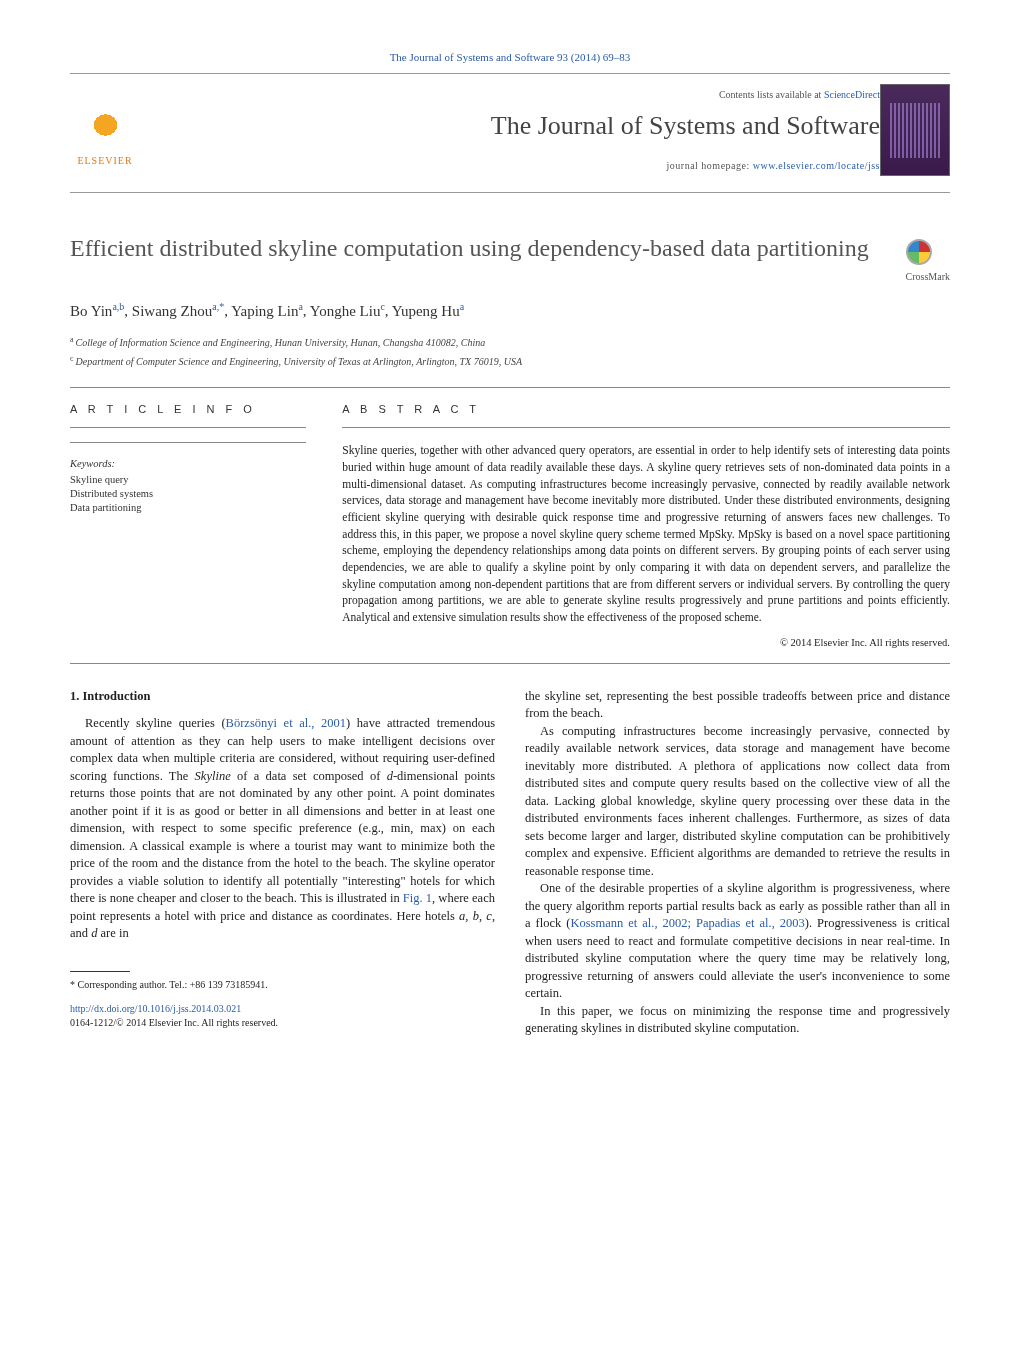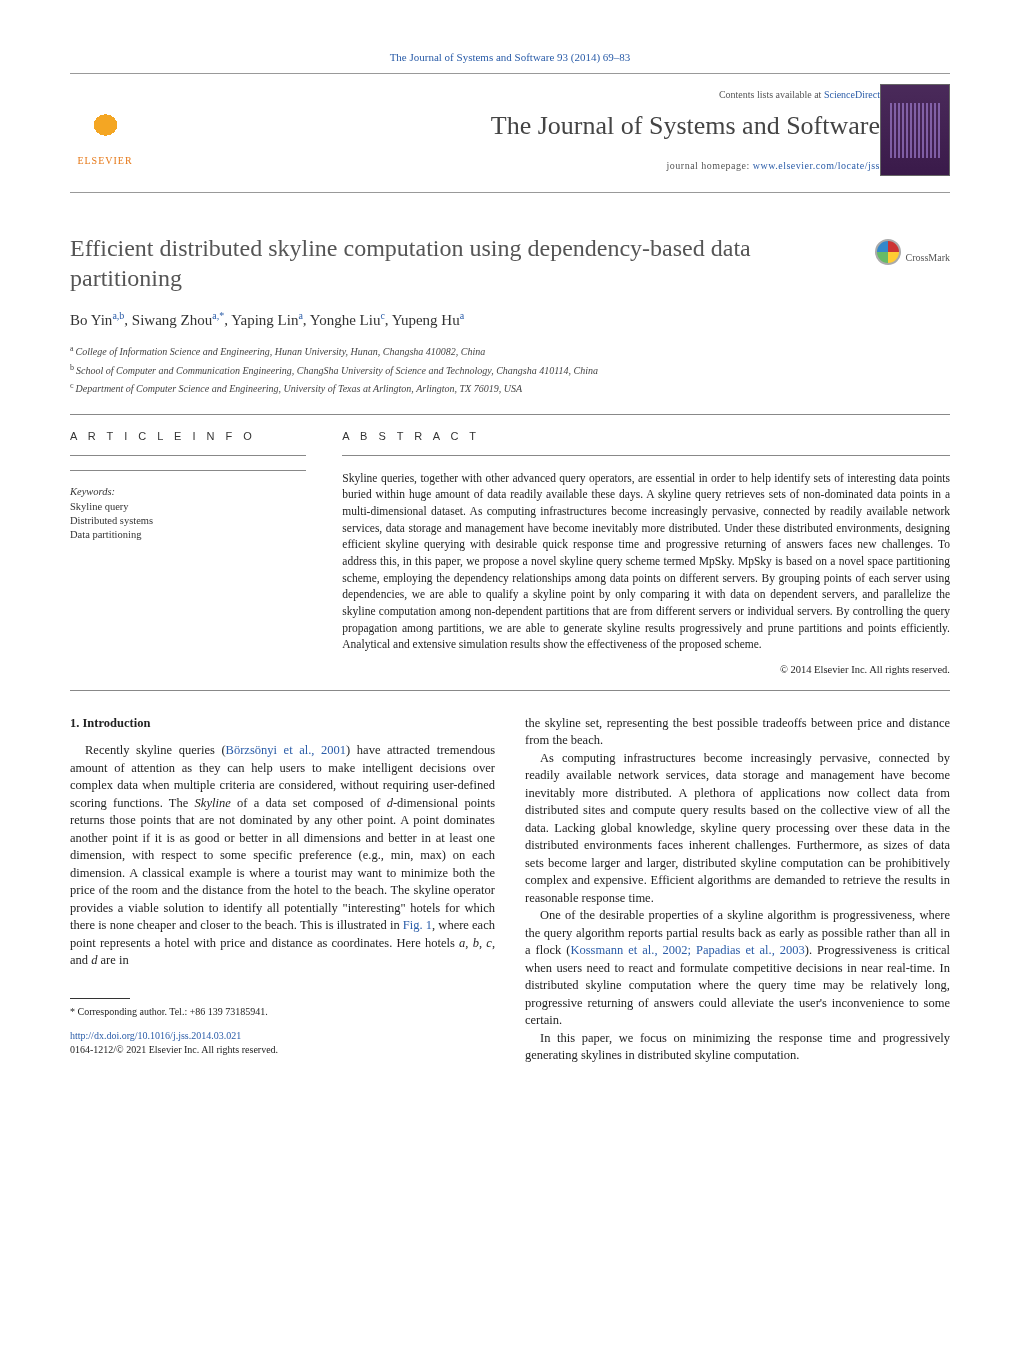--- a/index.html
+++ b/index.html
@@ -12,21 +12,21 @@
   .header-center { text-align: right; flex: 1; }
   .contents-line { font-size: 10px; color: #555; margin-bottom: 6px; }
   .contents-line a { color: #2a5ca8; text-decoration: none; }
   .journal-title { font-size: 26px; font-weight: normal; margin: 6px 0 14px; color: #444; font-family: Georgia, serif; }
   .homepage-line { font-size: 10px; color: #555; letter-spacing: 0.5px; }
   .homepage-line a { color: #2a5ca8; text-decoration: none; }
   .cover-thumb { width: 70px; height: 92px; background: linear-gradient(180deg,#4a2a5a 0%,#3a1a4a 100%); border: 1px solid #666; display: flex; align-items: center; justify-content: center; }
   .cover-inner { width: 50px; height: 55px; background: repeating-linear-gradient(90deg,#a8d 0 2px, transparent 2px 4px); opacity: 0.6; }
   .title-row { display: flex; align-items: flex-start; justify-content: space-between; margin-bottom: 16px; }
   .article-title { font-size: 24px; line-height: 1.25; color: #555; font-weight: normal; flex: 1; }
-  .crossmark { display: flex; align-items: flex-end; gap: 5px; margin-left: 20px; margin-top: 6px; }
+  .crossmark { display: flex; align-items: flex-start; gap: 5px; margin-left: 20px; margin-top: 6px; flex-direction: column; }
   .crossmark-icon { width: 26px; height: 26px; border-radius: 50%; background: conic-gradient(#c33 0 90deg,#fc3 90deg 180deg,#6b6 180deg 270deg,#38c 270deg 360deg); border: 2px solid #aaa; }
   .crossmark-text { font-size: 10px; color: #555; }
   .authors { font-size: 15px; margin-bottom: 12px; color: #333; }
   .aff-sup { font-size: 10px; color: #2a5ca8; vertical-align: super; }
   .affiliations { font-size: 10px; font-style: italic; color: #444; margin-bottom: 18px; }
   .affiliations div { margin-bottom: 2px; }
   .aff-label { font-style: normal; vertical-align: super; font-size: 8px; margin-right: 2px; }
   hr.sep { border: none; border-top: 1px solid #888; margin: 6px 0 14px; }
   .info-abstract { display: flex; gap: 36px; margin-bottom: 12px; }
   .info-col { width: 28%; }
@@ -87,21 +87,20 @@
 <div class="authors">
   <span><span>Bo Yin</span><span class="aff-sup">a,b</span></span>,
   <span><span>Siwang Zhou</span><span class="aff-sup">a,*</span></span>,
   <span><span>Yaping Lin</span><span class="aff-sup">a</span></span>,
   <span><span>Yonghe Liu</span><span class="aff-sup">c</span></span>,
   <span><span>Yupeng Hu</span><span class="aff-sup">a</span></span>
 </div>
 
 <div class="affiliations">
   <div><span class="aff-label">a</span><span>College of Information Science and Engineering, Hunan University, Hunan, Changsha 410082, China</span></div>
-  <div><span class="aff-label">b</span><span>School of Computer and Communication Engineering, ChangSha University of Science and Technology, Changsha 410114, China</span></div>
   <div><span class="aff-label">c</span><span>Department of Computer Science and Engineering, University of Texas at Arlington, Arlington, TX 76019, USA</span></div>
 </div>
 
 <hr class="sep">
 
 <div class="info-abstract">
   <div class="info-col">
     <div class="sec-label">A R T I C L E   I N F O</div>
     <hr class="sep">
     <hr class="sep">
@@ -127,21 +126,21 @@
     <div class="sec-head">1.  Introduction</div>
     <p class="para">Recently skyline queries (<span class="cite">Börzsönyi et al., 2001</span>) have attracted tremendous amount of attention as they can help users to make intelligent decisions over complex data when multiple criteria are considered, without requiring user-defined scoring functions. The <span class="ital">Skyline</span> of a data set composed of <span class="ital">d</span>-dimensional points returns those points that are not dominated by any other point. A point dominates another point if it is as good or better in all dimensions and better in at least one dimension, with respect to some specific preference (e.g., min, max) on each dimension. A classical example is where a tourist may want to minimize both the price of the room and the distance from the hotel to the beach. The skyline operator provides a viable solution to identify all potentially "interesting" hotels for which there is none cheaper and closer to the beach. This is illustrated in <span class="fig-ref">Fig. 1</span>, where each point represents a hotel with price and distance as coordinates. Here hotels <span class="ital">a</span>, <span class="ital">b</span>, <span class="ital">c</span>, and <span class="ital">d</span> are in</p>
 
     <hr class="footnote-sep">
     <div class="footnotes">
       <div>* Corresponding author. Tel.: +86 139 73185941.</div>
     </div>
     <div class="doi">
       <a>http://dx.doi.org/10.1016/j.jss.2014.03.021</a>
     </div>
-    <div class="copyright-foot">0164-1212/© 2021 Elsevier Inc. All rights reserved.</div>
+    <div class="copyright-foot">0164-1212/© 2014 Elsevier Inc. All rights reserved.</div>
   </div>
 
   <div class="col">
     <p class="para" style="text-indent:0">the skyline set, representing the best possible tradeoffs between price and distance from the beach.</p>
     <p class="para">As computing infrastructures become increasingly pervasive, connected by readily available network services, data storage and management have become inevitably more distributed. A plethora of applications now collect data from distributed sites and compute query results based on the collective view of all the data. Lacking global knowledge, skyline query processing over these data in the distributed environments faces inherent challenges. Furthermore, as sizes of data sets become larger and larger, distributed skyline computation can be prohibitively complex and expensive. Efficient algorithms are demanded to retrieve the results in reasonable response time.</p>
     <p class="para">One of the desirable properties of a skyline algorithm is progressiveness, where the query algorithm reports partial results back as early as possible rather than all in a flock (<span class="cite">Kossmann et al., 2002; Papadias et al., 2003</span>). Progressiveness is critical when users need to react and formulate competitive decisions in near real-time. In distributed skyline computation where the query time may be relatively long, progressive returning of answers could alleviate the user's inconvenience to some certain.</p>
     <p class="para">In this paper, we focus on minimizing the response time and progressively generating skylines in distributed skyline computation.</p>
   </div>
 </div>
 

